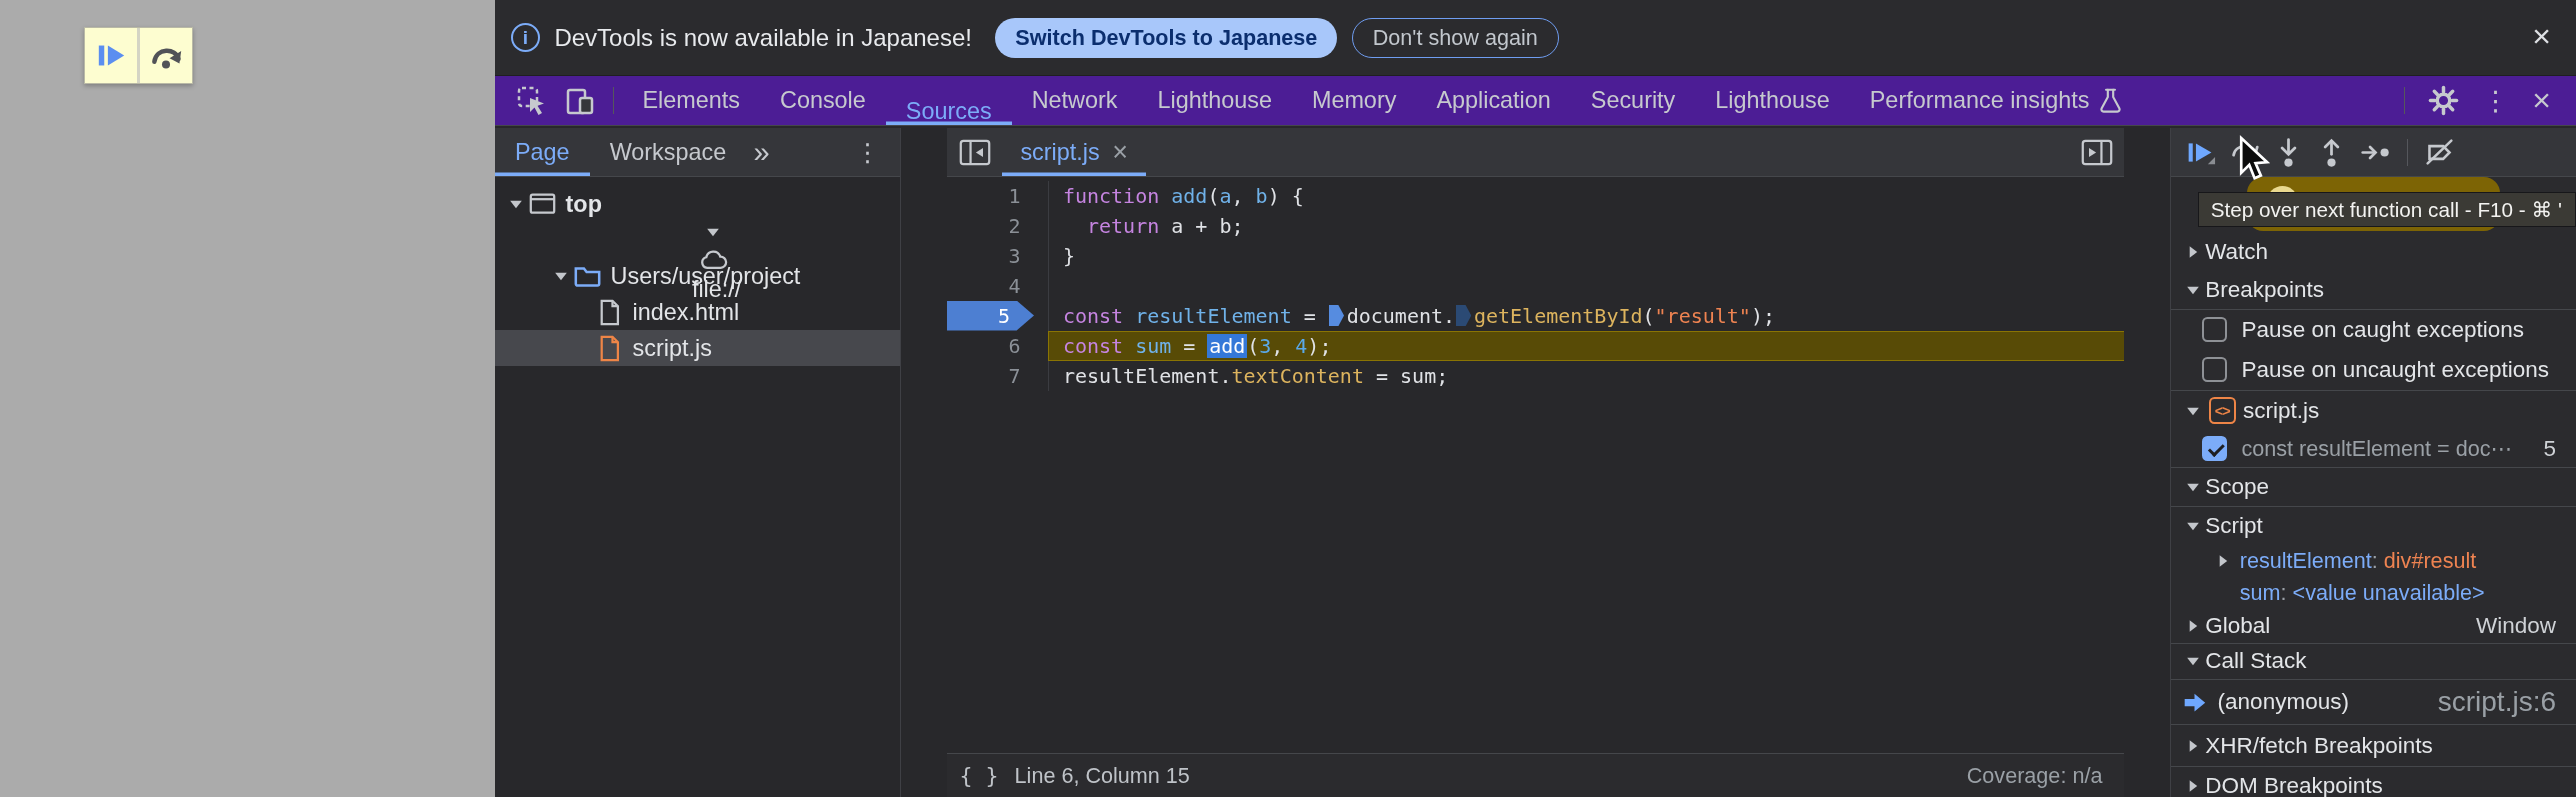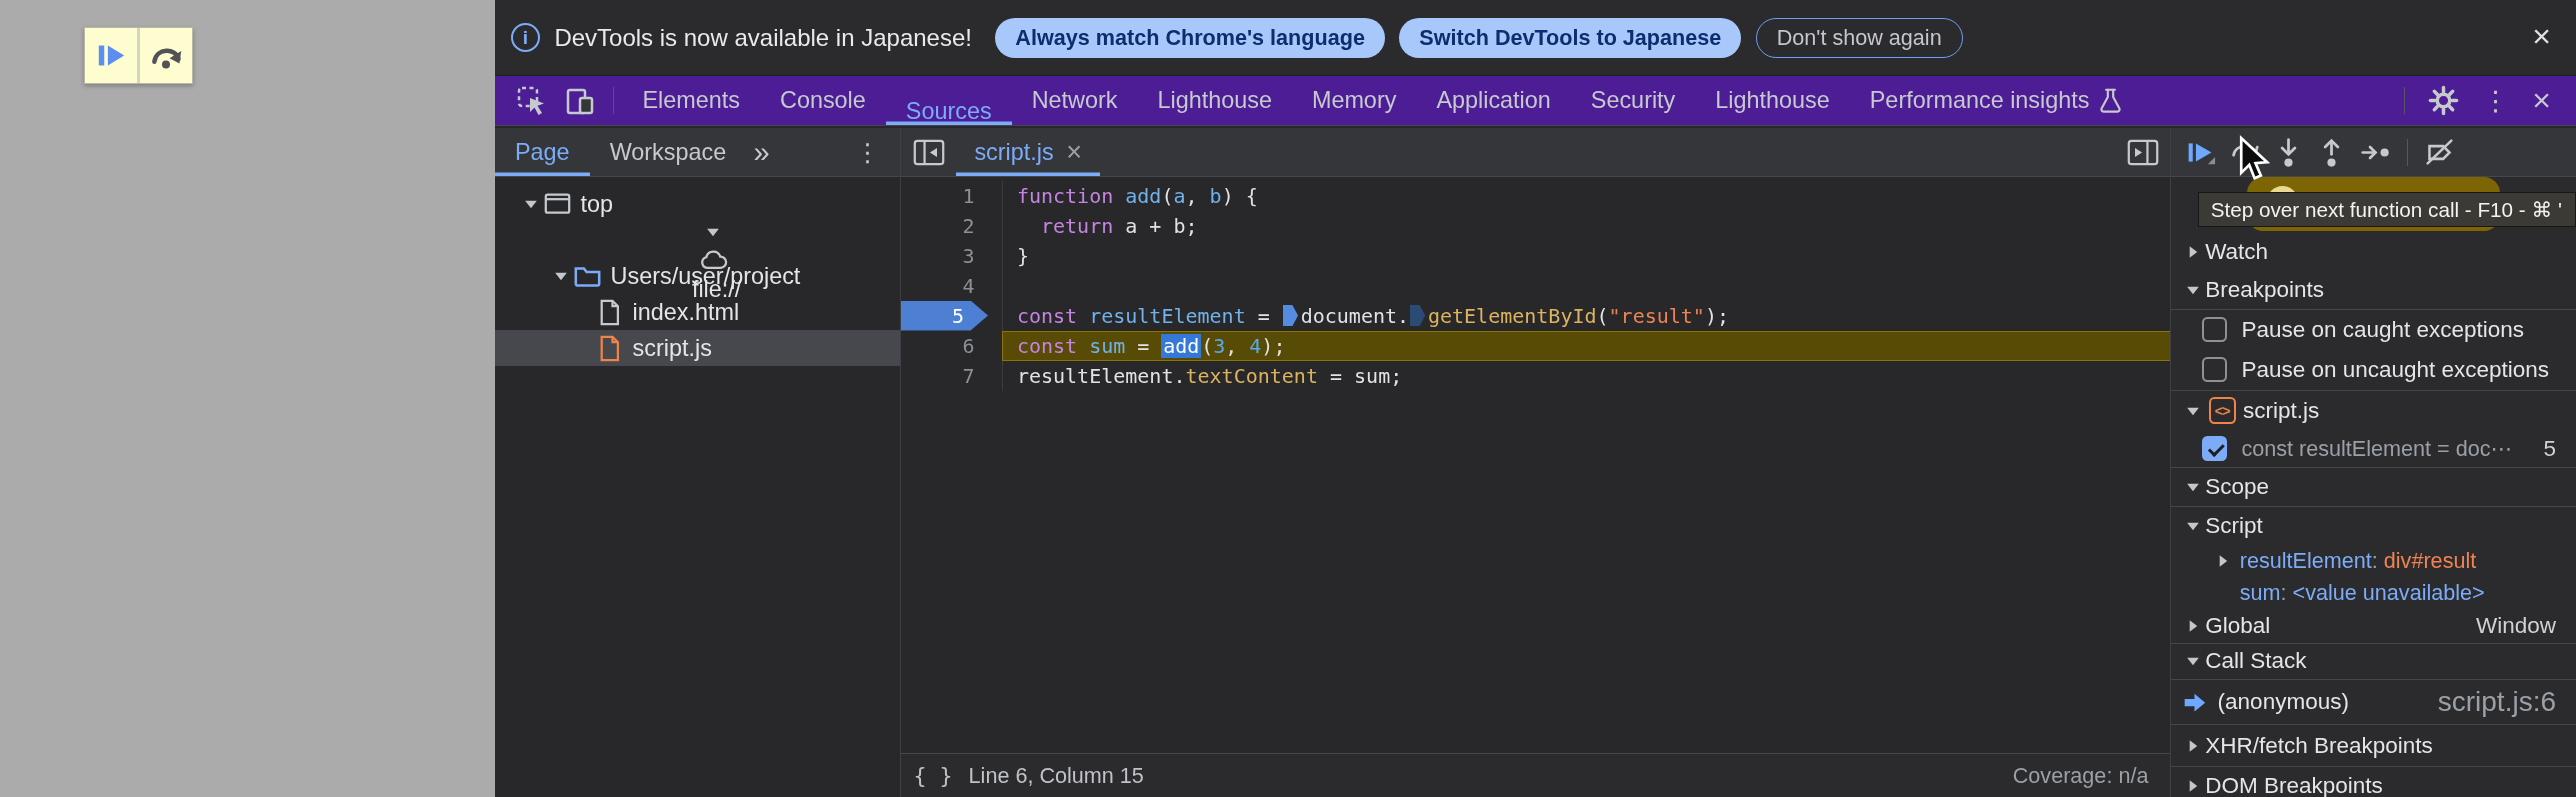--- a/index.html
+++ b/index.html
@@ -35,21 +35,21 @@
     display:flex; align-items:center; padding-left:12.6px; }
   .tb-icon { width:32px; height:32px; margin:0 8px; display:flex; align-items:center; cursor:pointer; }
   .tb-sep { width:0.9px; height:27px; background:#55575c; margin:0 9px; }
   .tab { height:100%; padding:0 20px; display:flex; align-items:center; gap:9px;
     font-size:23.4px; color:#c6c9ce; cursor:pointer; white-space:nowrap; }
   .tab.active { color:#7cacf8; box-shadow:inset 0 -3.6px 0 #7cacf8;align-items:flex-end; }
   .tabbar-right { margin-left:auto; display:flex; align-items:center; gap:5.4px; padding-right:16px; }
   .glyph-btn { font-size:27px; color:#c6c9ce; padding:0 9px; cursor:pointer; }
 
   
-  .main { position:absolute; top:128px; left:0; right:0; bottom:0; display:flex; }
+  .main { position:absolute; top:128px; left:0; right:0; bottom:0; display:flex;gap:46px; }
 
   
   .navigator { width:406px; border-right:1.8px solid #3f4045; display:flex; flex-direction:column; background:#28282b; }
   .subbar { height:49px; background:#35363a; border-bottom:0.9px solid #45474b;
     display:flex; align-items:center; flex:0 0 49px; }
   .nav-tab { height:100%; padding:0 20px; display:flex; align-items:center; font-size:23.4px; color:#c6c9ce; cursor:pointer; }
   .nav-tab.active { color:#7cacf8; box-shadow:inset 0 -3.6px 0 #7cacf8; }
   .chevrons { font-size:29px; color:#c6c9ce; padding:0 7.2px; cursor:pointer; }
   .nav-menu { margin-left:auto; padding-right:20px; font-size:25px; color:#c6c9ce; cursor:pointer; }
   .tree { padding-top:9px; }
@@ -146,21 +146,20 @@
     </div>
   </div>
 </div>
 
 <div class="devtools">
 
   <div class="infobar">
     <span class="info-icon">i</span>
     <span class="infobar-msg">DevTools is now available in Japanese!</span>
     <span class="pills" id="infobar-pills">
-        <span class="pill filled">Always match Chrome's language</span>
         <span class="pill filled">Switch DevTools to Japanese</span>
         <span class="pill outlined">Don't show again</span>
       </span>
     <span class="infobar-close">×</span>
   </div>
 
   <div class="tabbar">
     <span class="tb-icon">
       <svg width="32" height="32" viewBox="0 0 32 32">
           <rect x="3" y="3" width="18" height="18" rx="3" fill="none" stroke="#c6c9ce" stroke-width="2.5" stroke-dasharray="4 3.5"></rect>
@@ -236,21 +235,21 @@
     <div class="navigator">
       <div class="subbar">
         <span id="nav-tabs" style="display:flex;height:100%;">
             <span class="nav-tab active">Page</span>
             <span class="nav-tab">Workspace</span>
           </span>
         <span class="chevrons">»</span>
         <span class="nav-menu">⋮</span>
       </div>
       <div class="tree" id="file-tree">
-          <div class="tree-row" style="padding-left: 24px;">
+          <div class="tree-row" style="padding-left: 9px; font-weight: bold;">
             <span class="caret-slot">
               <svg width="20" height="20" viewBox="0 0 24 24">
                 <path d="M5 8 L19 8 L12 17 Z" fill="#c3c6cb"></path>
               </svg>
             </span>
             <span class="t-icon">
               <svg width="27" height="23.4" viewBox="0 0 30 26">
                 <rect x="2" y="3" width="26" height="20" rx="2" fill="none" stroke="#c6c9ce" stroke-width="2.5"></rect>
                 <line x1="2" y1="8" x2="28" y2="8" stroke="#c6c9ce" stroke-width="2.5"></line>
               </svg>

